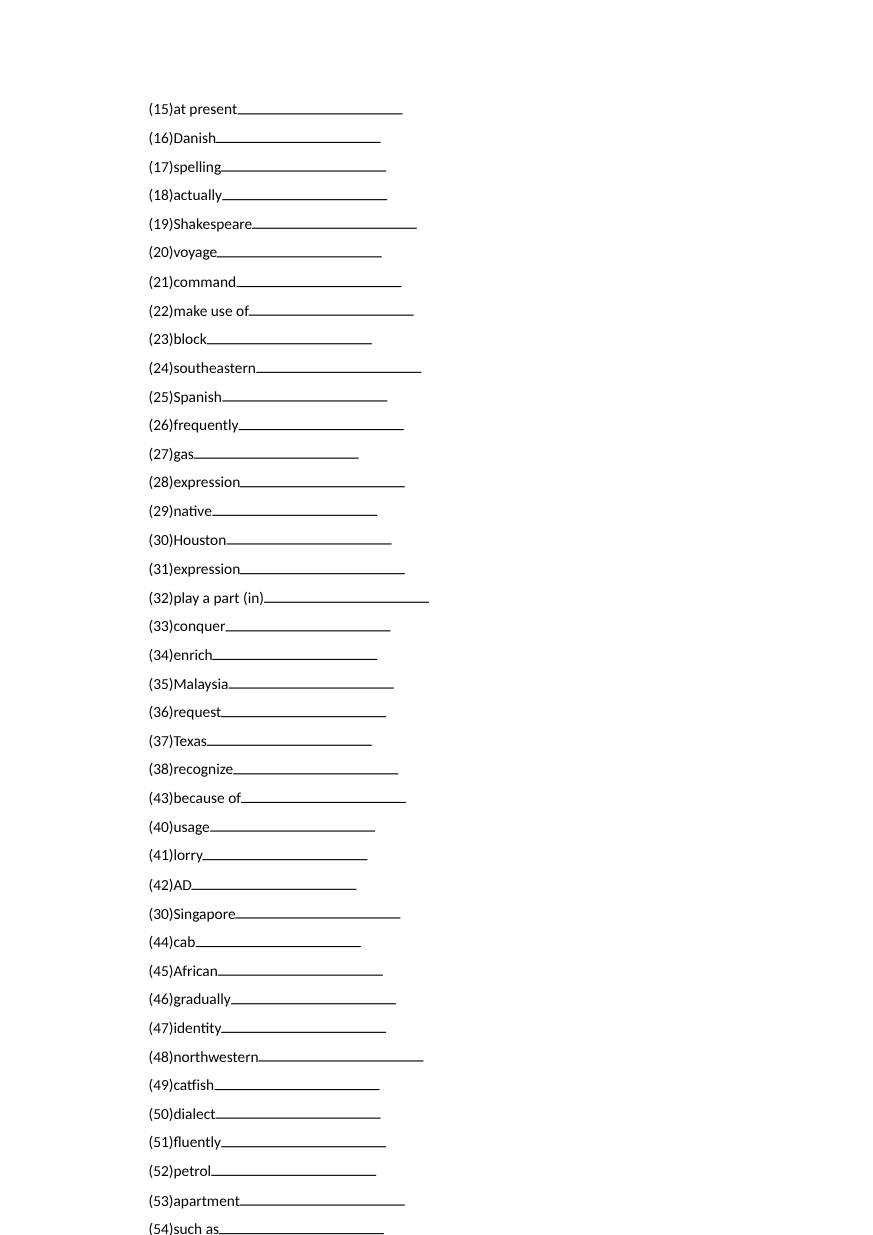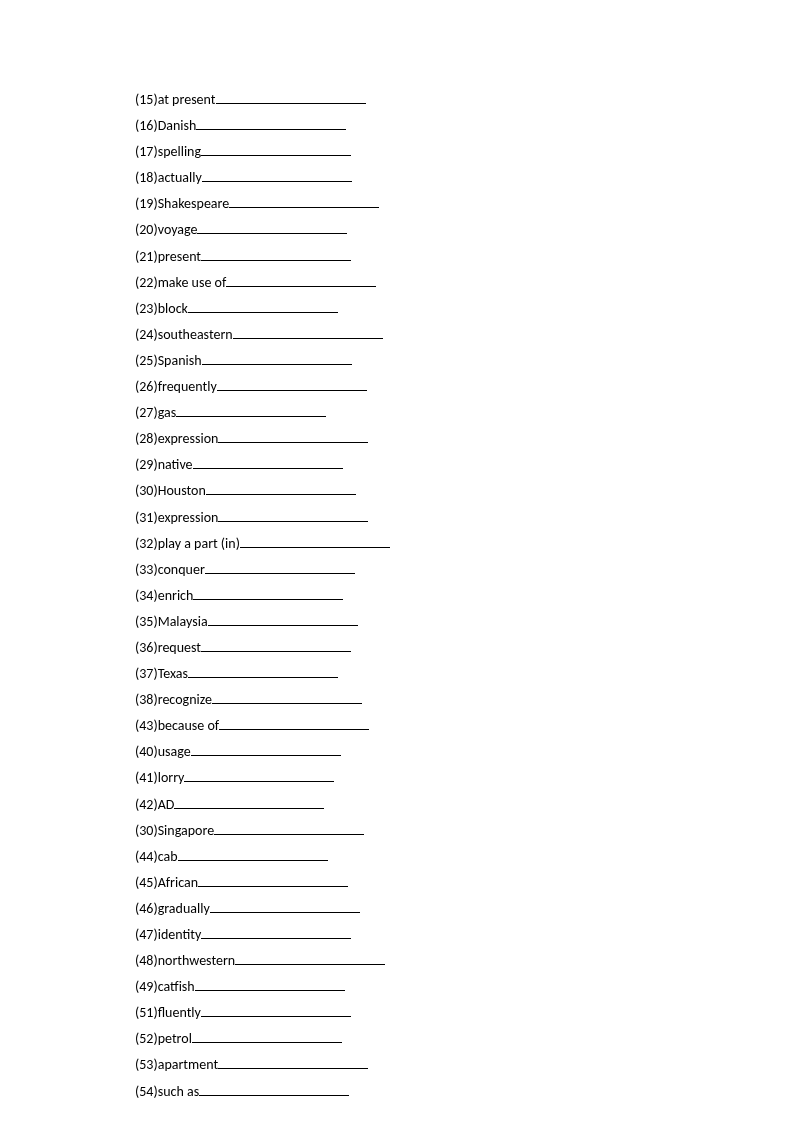--- a/index.html
+++ b/index.html
@@ -42,21 +42,21 @@
 <body>
 
 <div class="page">
   <div id="items-container">
       <div class="line"><span class="num">(15)</span><span class="word">at present</span><span class="blank" style="width: 150px;"></span></div>
       <div class="line"><span class="num">(16)</span><span class="word">Danish</span><span class="blank" style="width: 150px;"></span></div>
       <div class="line"><span class="num">(17)</span><span class="word">spelling</span><span class="blank" style="width: 150px;"></span></div>
       <div class="line"><span class="num">(18)</span><span class="word">actually</span><span class="blank" style="width: 150px;"></span></div>
       <div class="line"><span class="num">(19)</span><span class="word">Shakespeare</span><span class="blank" style="width: 150px;"></span></div>
       <div class="line"><span class="num">(20)</span><span class="word">voyage</span><span class="blank" style="width: 150px;"></span></div>
-      <div class="line"><span class="num">(21)</span><span class="word">present</span><span class="blank" style="width: 150px;"></span></div>
+      <div class="line"><span class="num">(21)</span><span class="word">command</span><span class="blank" style="width: 150px;"></span></div>
       <div class="line"><span class="num">(22)</span><span class="word">make use of</span><span class="blank" style="width: 150px;"></span></div>
       <div class="line"><span class="num">(23)</span><span class="word">block</span><span class="blank" style="width: 150px;"></span></div>
       <div class="line"><span class="num">(24)</span><span class="word">southeastern</span><span class="blank" style="width: 150px;"></span></div>
       <div class="line"><span class="num">(25)</span><span class="word">Spanish</span><span class="blank" style="width: 150px;"></span></div>
       <div class="line"><span class="num">(26)</span><span class="word">frequently</span><span class="blank" style="width: 150px;"></span></div>
       <div class="line"><span class="num">(27)</span><span class="word">gas</span><span class="blank" style="width: 150px;"></span></div>
       <div class="line"><span class="num">(28)</span><span class="word">expression</span><span class="blank" style="width: 150px;"></span></div>
       <div class="line"><span class="num">(29)</span><span class="word">native</span><span class="blank" style="width: 150px;"></span></div>
       <div class="line"><span class="num">(30)</span><span class="word">Houston</span><span class="blank" style="width: 150px;"></span></div>
       <div class="line"><span class="num">(31)</span><span class="word">expression</span><span class="blank" style="width: 150px;"></span></div>
@@ -71,19 +71,20 @@
       <div class="line"><span class="num">(40)</span><span class="word">usage</span><span class="blank" style="width: 150px;"></span></div>
       <div class="line"><span class="num">(41)</span><span class="word">lorry</span><span class="blank" style="width: 150px;"></span></div>
       <div class="line"><span class="num">(42)</span><span class="word">AD</span><span class="blank" style="width: 150px;"></span></div>
       <div class="line"><span class="num">(30)</span><span class="word">Singapore</span><span class="blank" style="width: 150px;"></span></div>
       <div class="line"><span class="num">(44)</span><span class="word">cab</span><span class="blank" style="width: 150px;"></span></div>
       <div class="line"><span class="num">(45)</span><span class="word">African</span><span class="blank" style="width: 150px;"></span></div>
       <div class="line"><span class="num">(46)</span><span class="word">gradually</span><span class="blank" style="width: 150px;"></span></div>
       <div class="line"><span class="num">(47)</span><span class="word">identity</span><span class="blank" style="width: 150px;"></span></div>
       <div class="line"><span class="num">(48)</span><span class="word">northwestern</span><span class="blank" style="width: 150px;"></span></div>
       <div class="line"><span class="num">(49)</span><span class="word">catfish</span><span class="blank" style="width: 150px;"></span></div>
+      <div class="line"><span class="num">(50)</span><span class="word">dialect</span><span class="blank" style="width: 150px;"></span></div>
       <div class="line"><span class="num">(51)</span><span class="word">fluently</span><span class="blank" style="width: 150px;"></span></div>
       <div class="line"><span class="num">(52)</span><span class="word">petrol</span><span class="blank" style="width: 150px;"></span></div>
       <div class="line"><span class="num">(53)</span><span class="word">apartment</span><span class="blank" style="width: 150px;"></span></div>
       <div class="line"><span class="num">(54)</span><span class="word">such as</span><span class="blank" style="width: 150px;"></span></div>
     </div>
 
 </div>
 
 </body></html>

